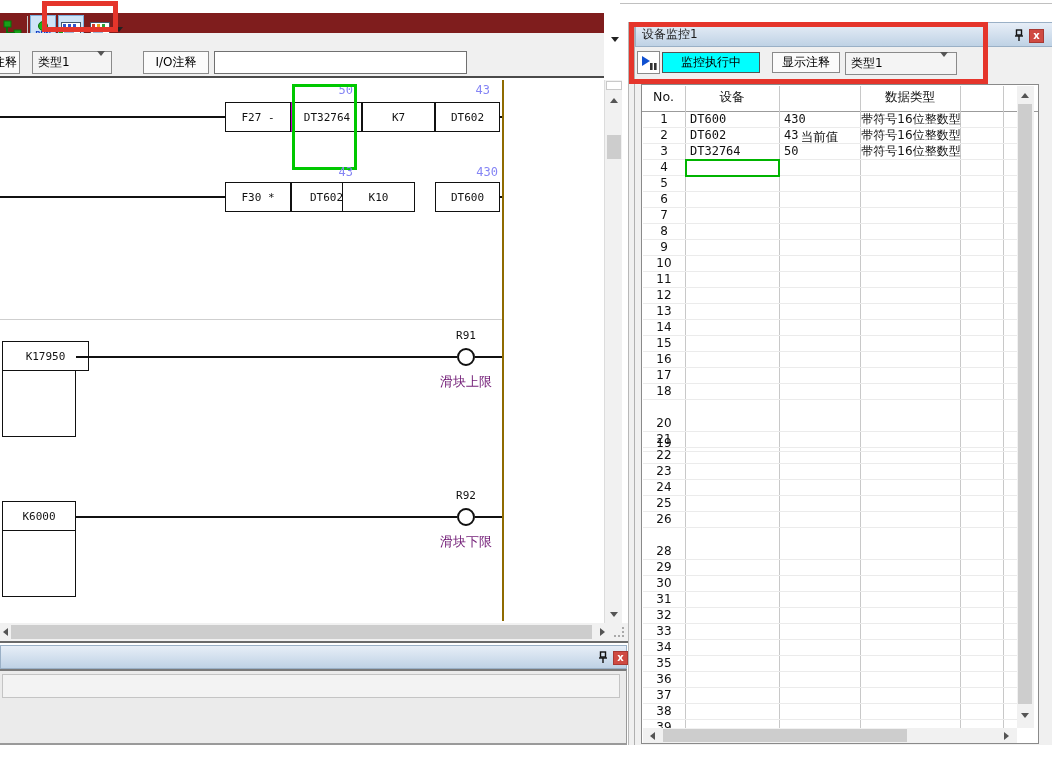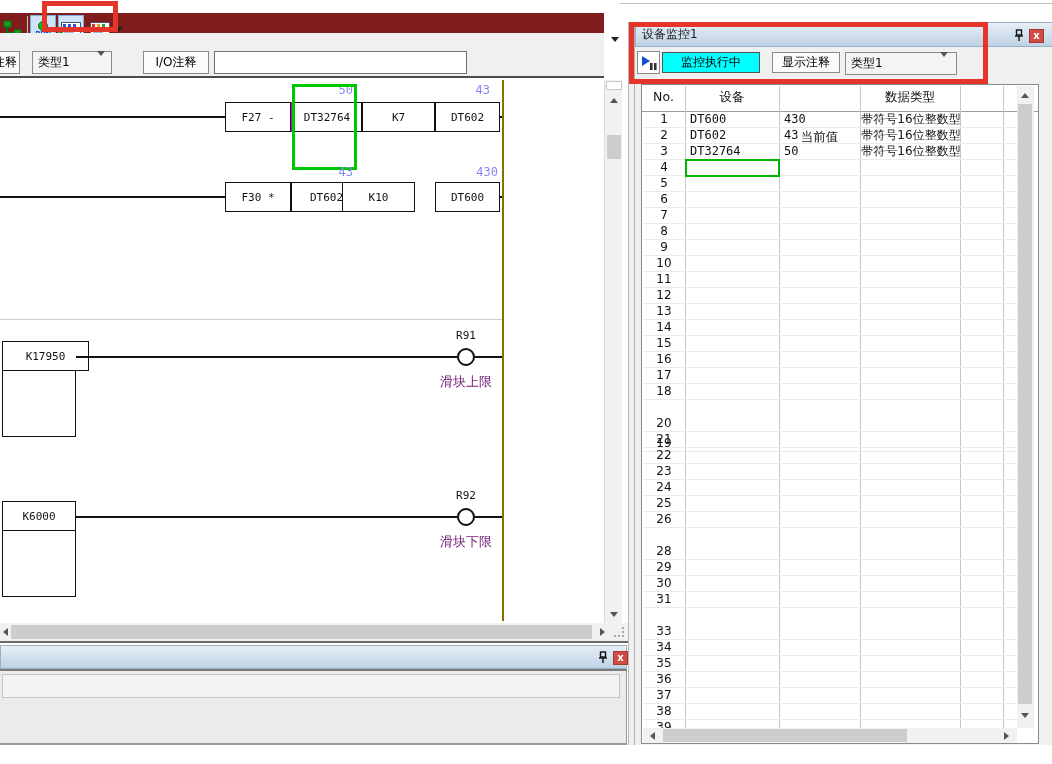--- a/index.html
+++ b/index.html
@@ -449,20 +449,26 @@
             <span class="tc tcdev"></span>
             <span class="tc tcval"></span>
             <span class="tc tctype"></span>
           </div>
           <div class="trow" style="top: 480px;">
             <span class="tc tcno">31</span>
             <span class="tc tcdev"></span>
             <span class="tc tcval"></span>
             <span class="tc tctype"></span>
           </div>
+          <div class="trow" style="top: 496px;">
+            <span class="tc tcno">32</span>
+            <span class="tc tcdev"></span>
+            <span class="tc tcval"></span>
+            <span class="tc tctype"></span>
+          </div>
           <div class="trow" style="top: 512px;">
             <span class="tc tcno">33</span>
             <span class="tc tcdev"></span>
             <span class="tc tcval"></span>
             <span class="tc tctype"></span>
           </div>
           <div class="trow" style="top: 528px;">
             <span class="tc tcno">34</span>
             <span class="tc tcdev"></span>
             <span class="tc tcval"></span>

